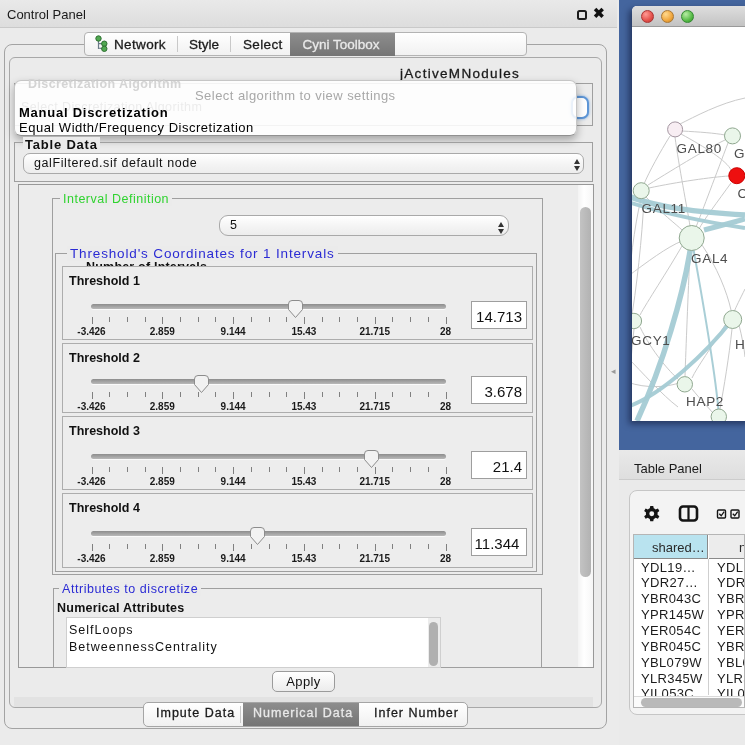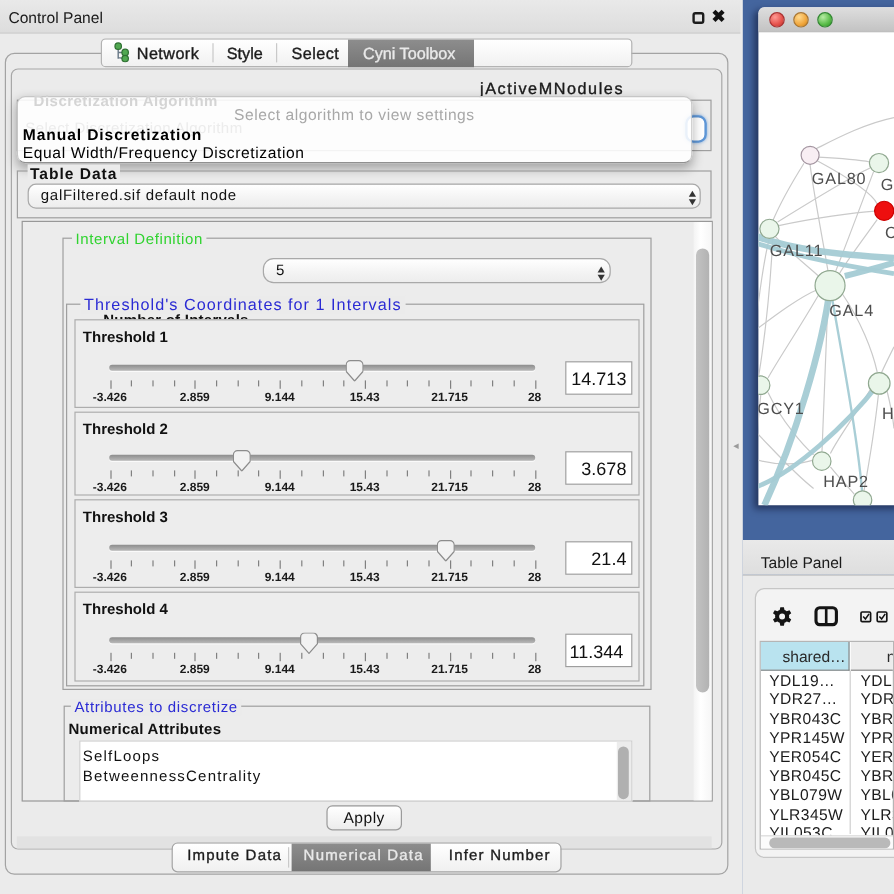--- a/index.html
+++ b/index.html
@@ -49,21 +49,21 @@
 .tpanel { position:absolute; left:62px; width:471px; background:#ededed; border:1px solid #adadad; }
 .tpanel .tt { position:absolute; left:6px; top:7px; font-size:12.5px; font-weight:bold; color:#111; }
 .track { position:absolute; left:28px; width:355px; height:5px; border-radius:3px;
   background:linear-gradient(#8d8d8d,#b9b9b9); box-shadow:0 1px 0 #fafafa; }
 .tick { position:absolute; width:1px; background:#808080; }
 .slab { position:absolute; font-size:10px; font-weight:bold; color:#1a1a1a; transform:translateX(-50%); white-space:nowrap; }
 .thumb { position:absolute; width:15px; height:18px; }
 .tfield { position:absolute; left:408px; width:56px; height:28px; background:#ffffff; border:1.5px solid #9e9e9e;
   font-size:15px; color:#111; text-align:right; line-height:30px; padding-right:4px; }
 
-#attrlist { position:absolute; left:66px;  top:617px; width:461px; height:51px; background:#ffffff; border:1px solid #cfcfcf;
+#attrlist { position:absolute; left:66px;  top:617px; width:375px; height:51px; background:#ffffff; border:1px solid #cfcfcf;
   font-size:12.5px; letter-spacing:1.0px; color:#111; overflow:hidden; padding-top:4px; }
 #attrlist div { padding-left:2px; height:17px; line-height:17px; }
 
 
 #applyrow { position:absolute; left:14px; top:697px; width:579px; height:10px; background:#e2e2e2; }
 #apply { position:absolute; left:272px; top:671px; width:63px; height:21px; background:linear-gradient(#ffffff,#ececec);
   border:1px solid #9b9b9b; border-radius:5px; font-size:13px; letter-spacing:0.4px; color:#111; text-align:center; line-height:19px; }
 #bottabs { position:absolute; left:143px; top:702px; width:325px; height:25px;
   background:linear-gradient(#ffffff,#f0f0f0); border:1px solid #a5a5a5; border-radius:5px; }
 

